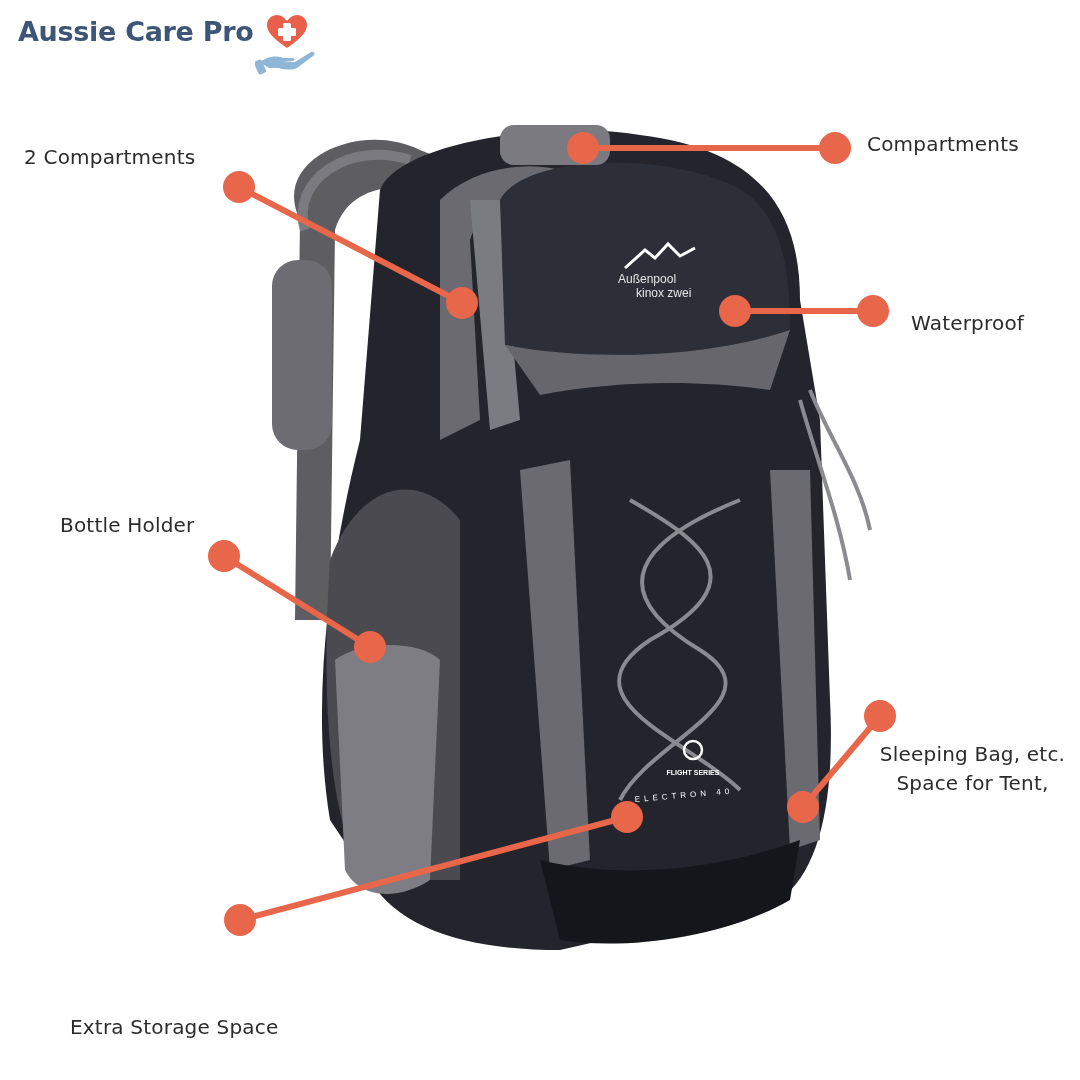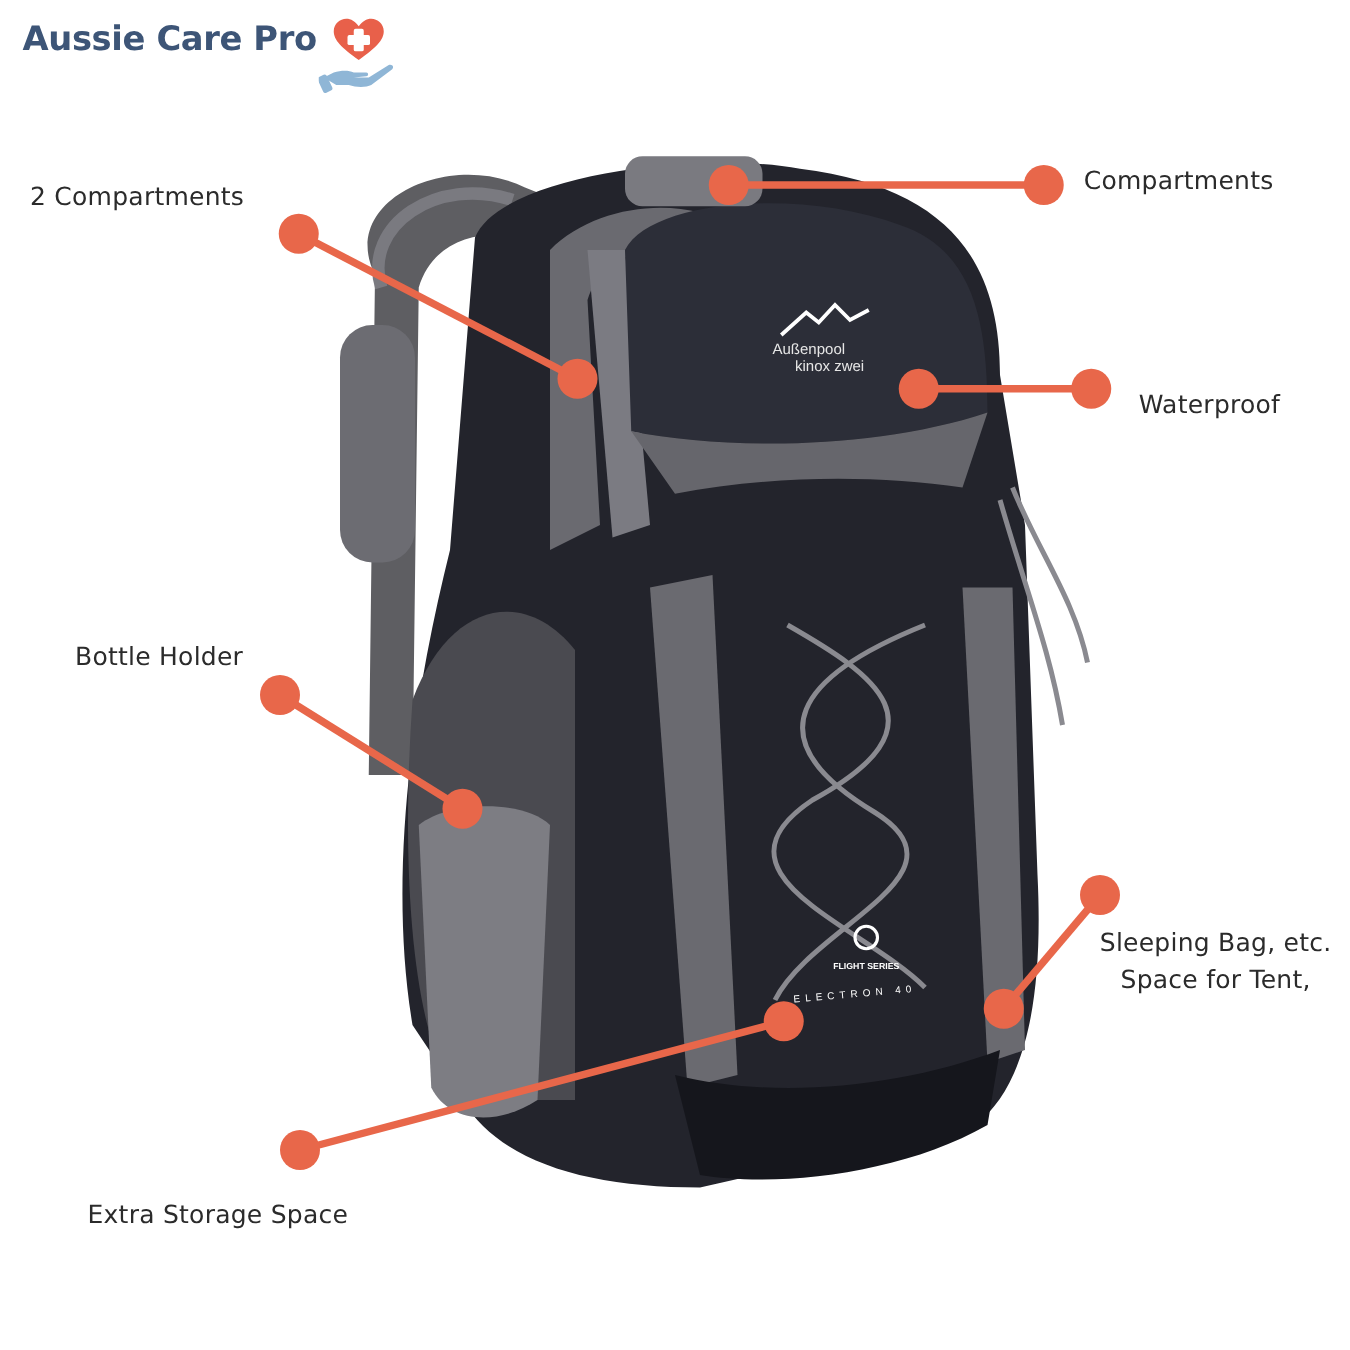--- a/index.html
+++ b/index.html
@@ -85,13 +85,13 @@
 </svg>
 
 <div class="label" style="left:24px; top:145px;">2 Compartments</div>
 <div class="label" style="left:867px; top:132px;">Compartments</div>
 <div class="label" style="left:911px; top:311px;">Waterproof</div>
 <div class="label" style="left:60px; top:513px;">Bottle Holder</div>
 <div class="label center" style="left:870px; top:740px; width:205px;">
   <div>Sleeping Bag, etc.</div>
   <div>Space for Tent,</div>
 </div>
-<div class="label" style="left:70px; top:959px;">Extra Storage Space</div>
+<div class="label" style="left:70px; top:1015px;">Extra Storage Space</div>
 
 </body></html>

